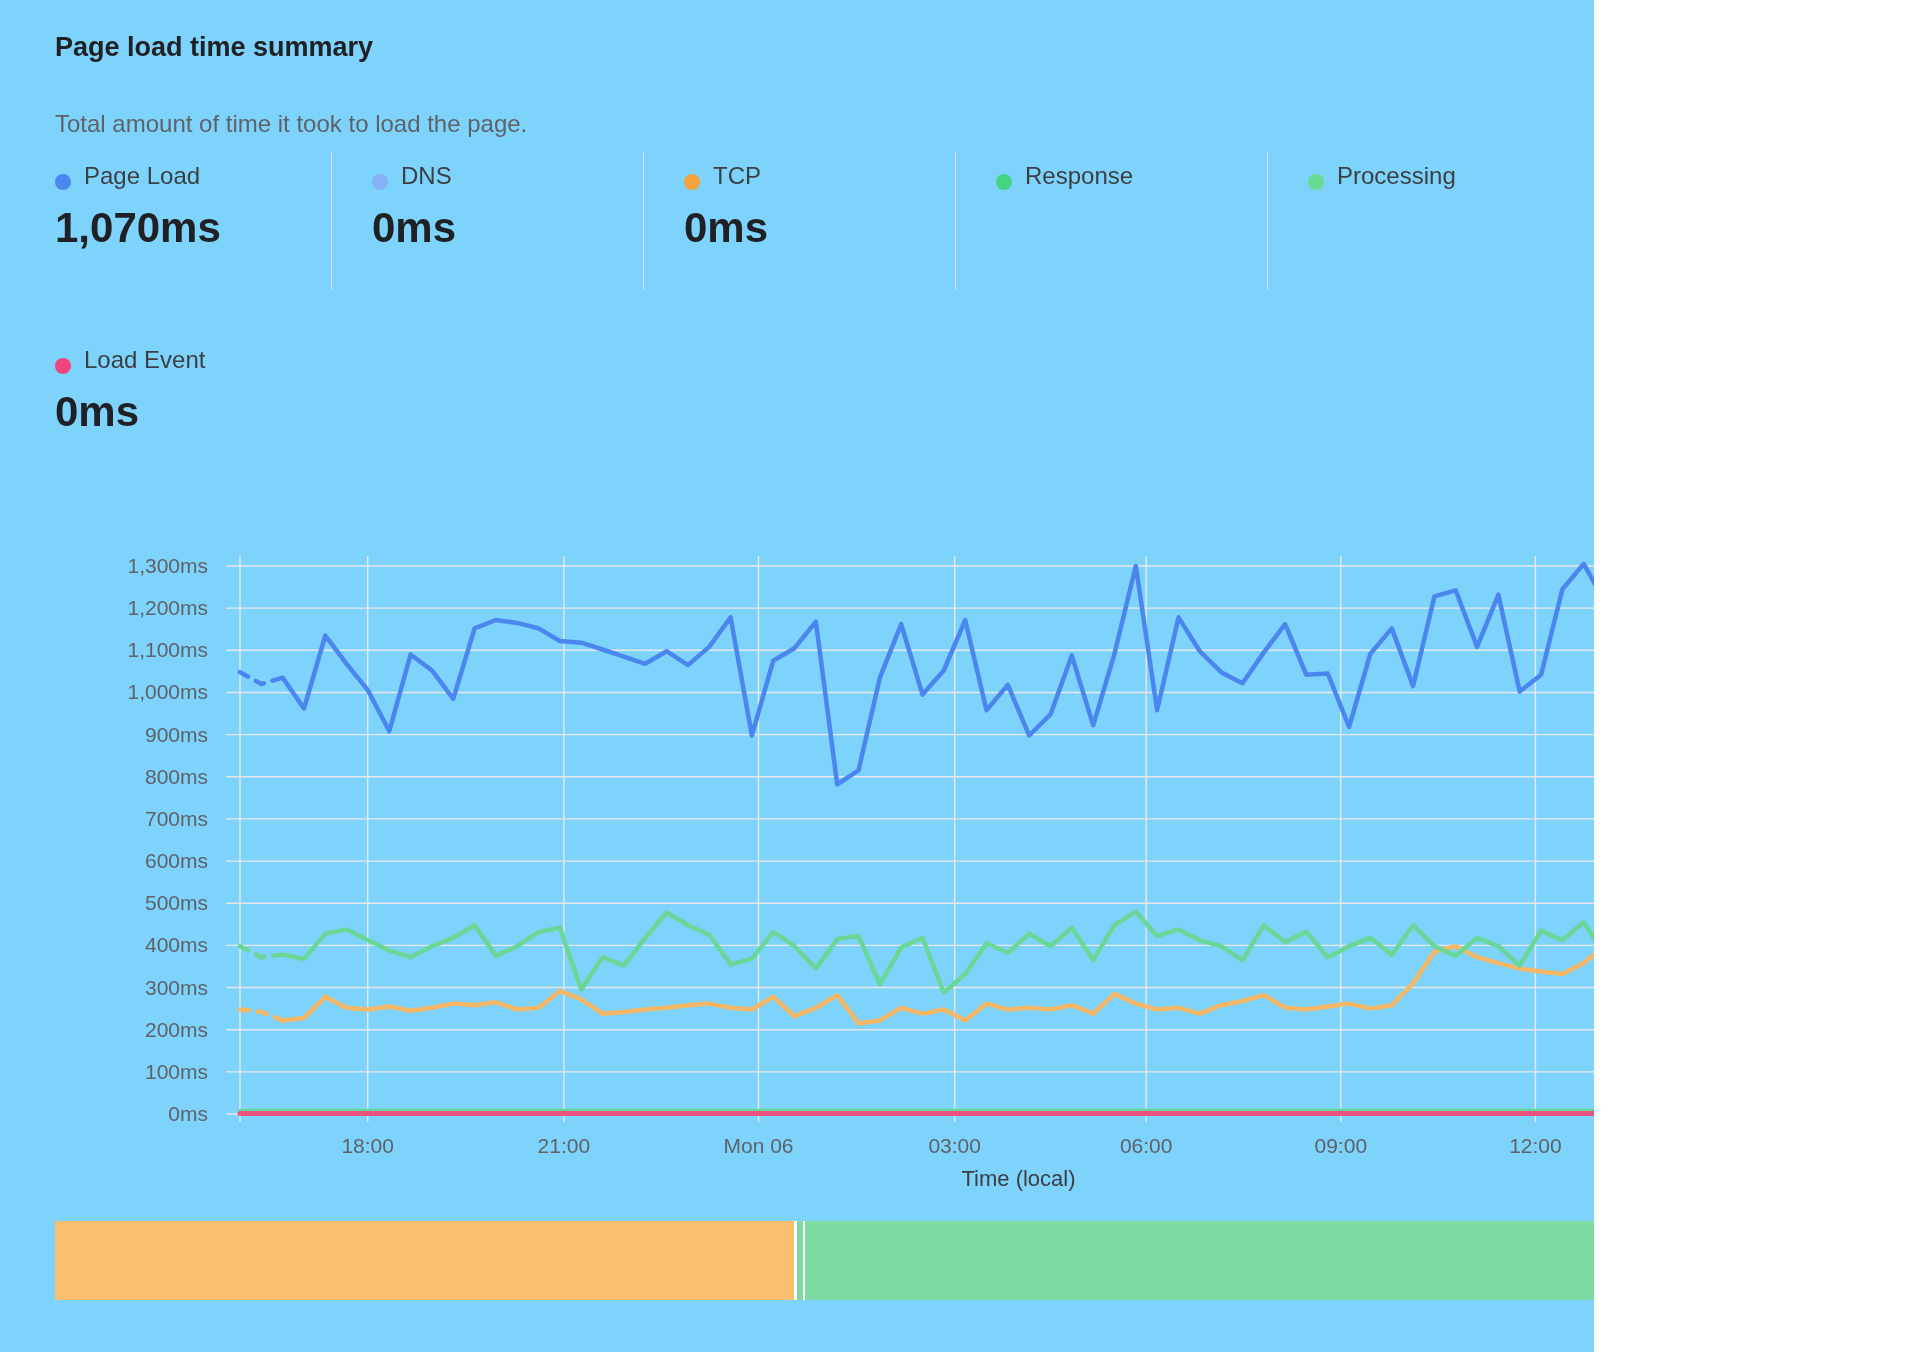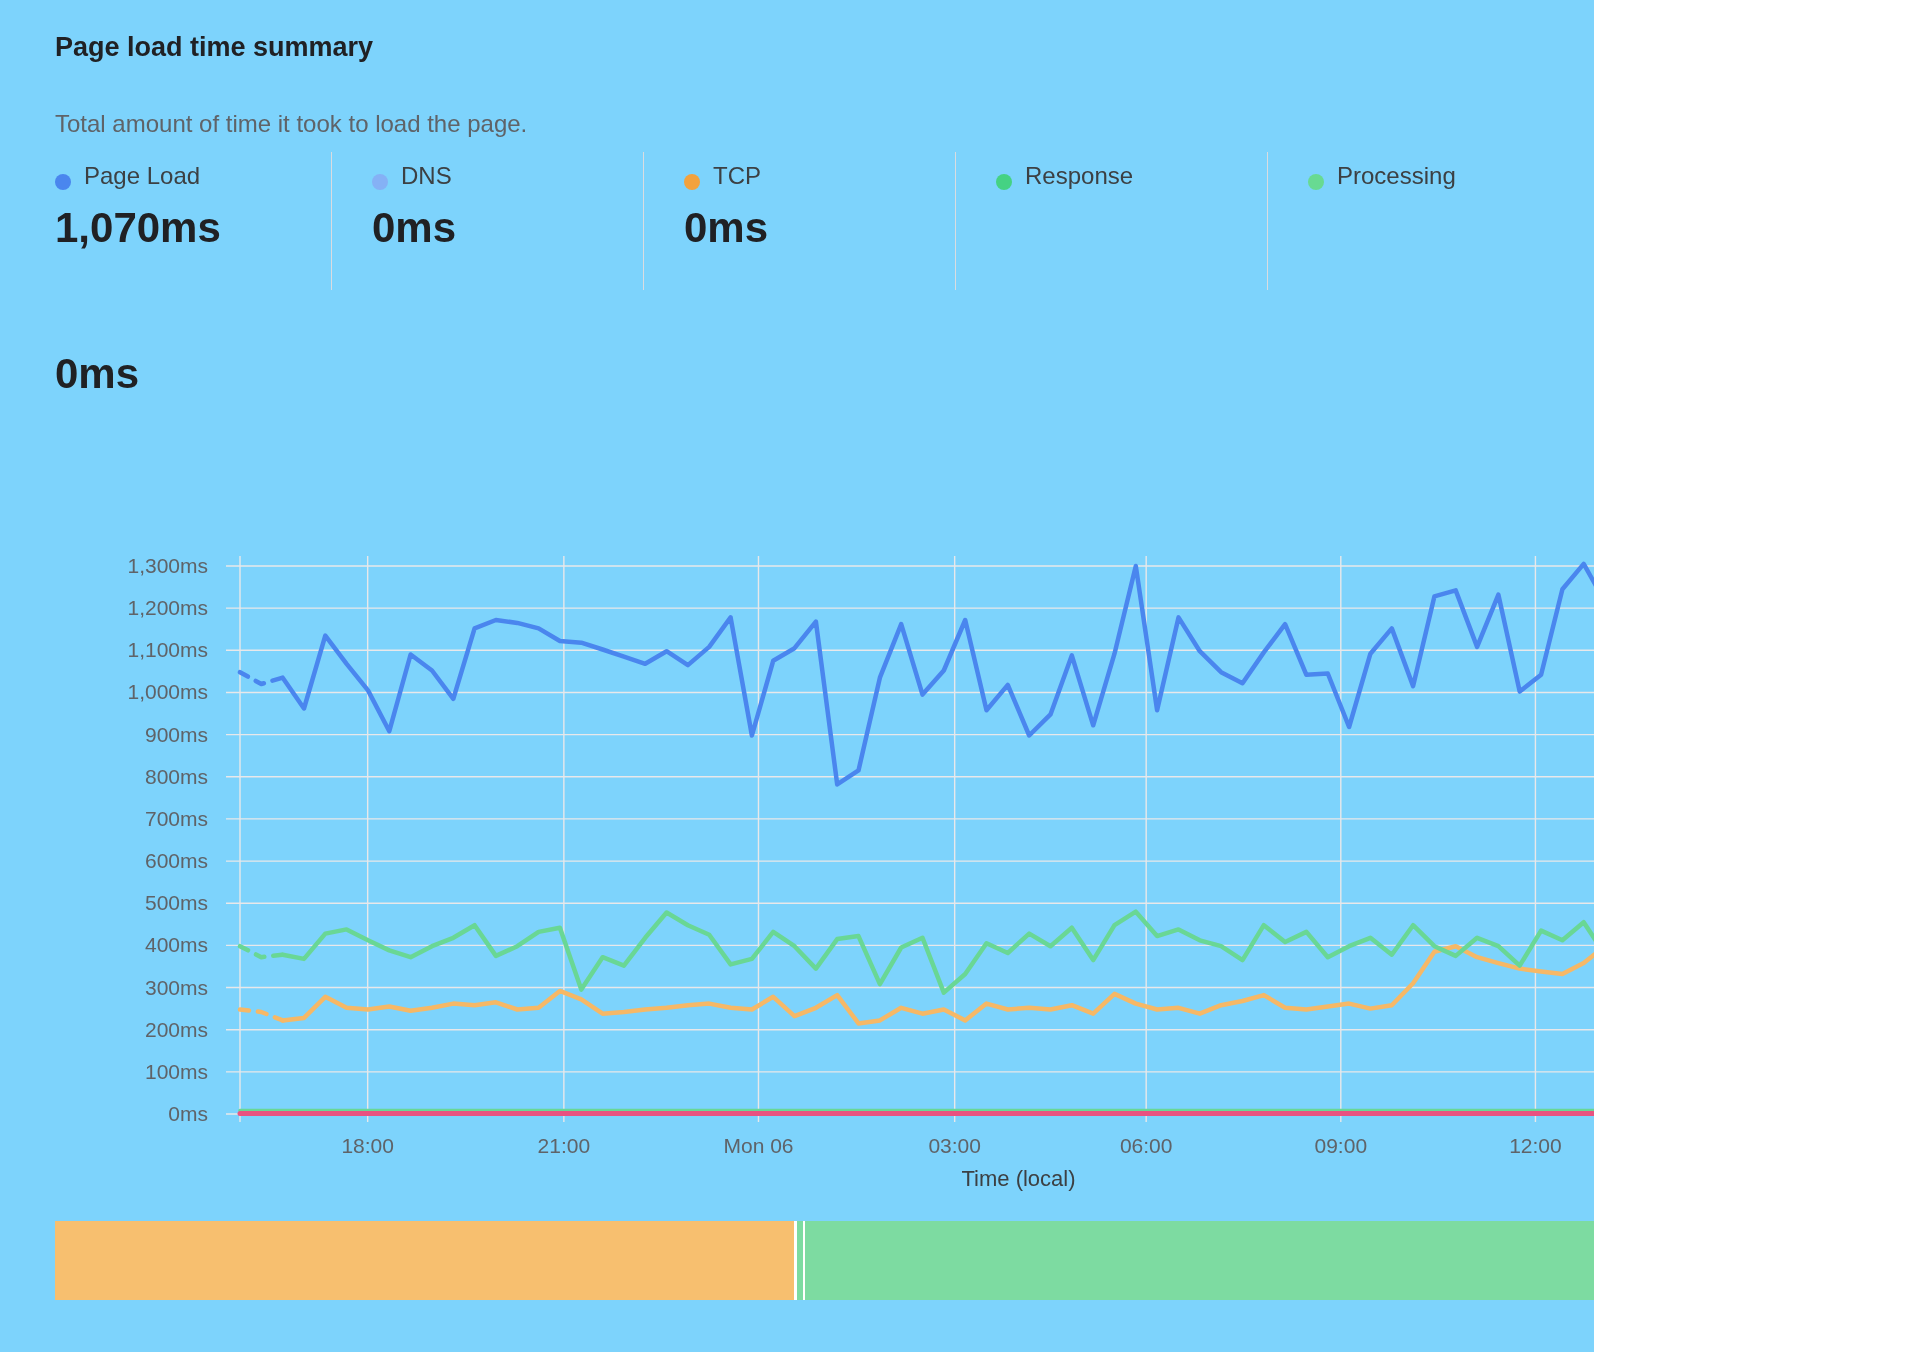--- a/index.html
+++ b/index.html
@@ -58,20 +58,24 @@
     </div>
     <div class="metric-col bordered last">
       <div class="metric-label">
           <span class="dot" style="background: rgb(104, 218, 146);"></span>
           <span>Processing</span>
         </div>
     </div>
   </div>
 
   <div class="metrics-row2">
+    <div class="metric-label">
+        <span class="dot" style="background: rgb(240, 69, 126);"></span>
+        <span>Load Event</span>
+      </div>
     <div class="metric-value">0ms</div>
   </div>
 
   <svg id="chart-svg" viewBox="0 0 1910 1352" xmlns="http://www.w3.org/2000/svg">
       <line x1="226" y1="1114" x2="1797" y2="1114" stroke="#e8e8ea" stroke-width="1.4"></line>
       <text x="208" y="1121" text-anchor="end" fill="#5f6368" font-size="21">0ms</text>
       <line x1="226" y1="1071.8461538461538" x2="1797" y2="1071.8461538461538" stroke="#e8e8ea" stroke-width="1.4"></line>
       <text x="208" y="1078.8461538461538" text-anchor="end" fill="#5f6368" font-size="21">100ms</text>
       <line x1="226" y1="1029.6923076923076" x2="1797" y2="1029.6923076923076" stroke="#e8e8ea" stroke-width="1.4"></line>
       <text x="208" y="1036.6923076923076" text-anchor="end" fill="#5f6368" font-size="21">200ms</text>

